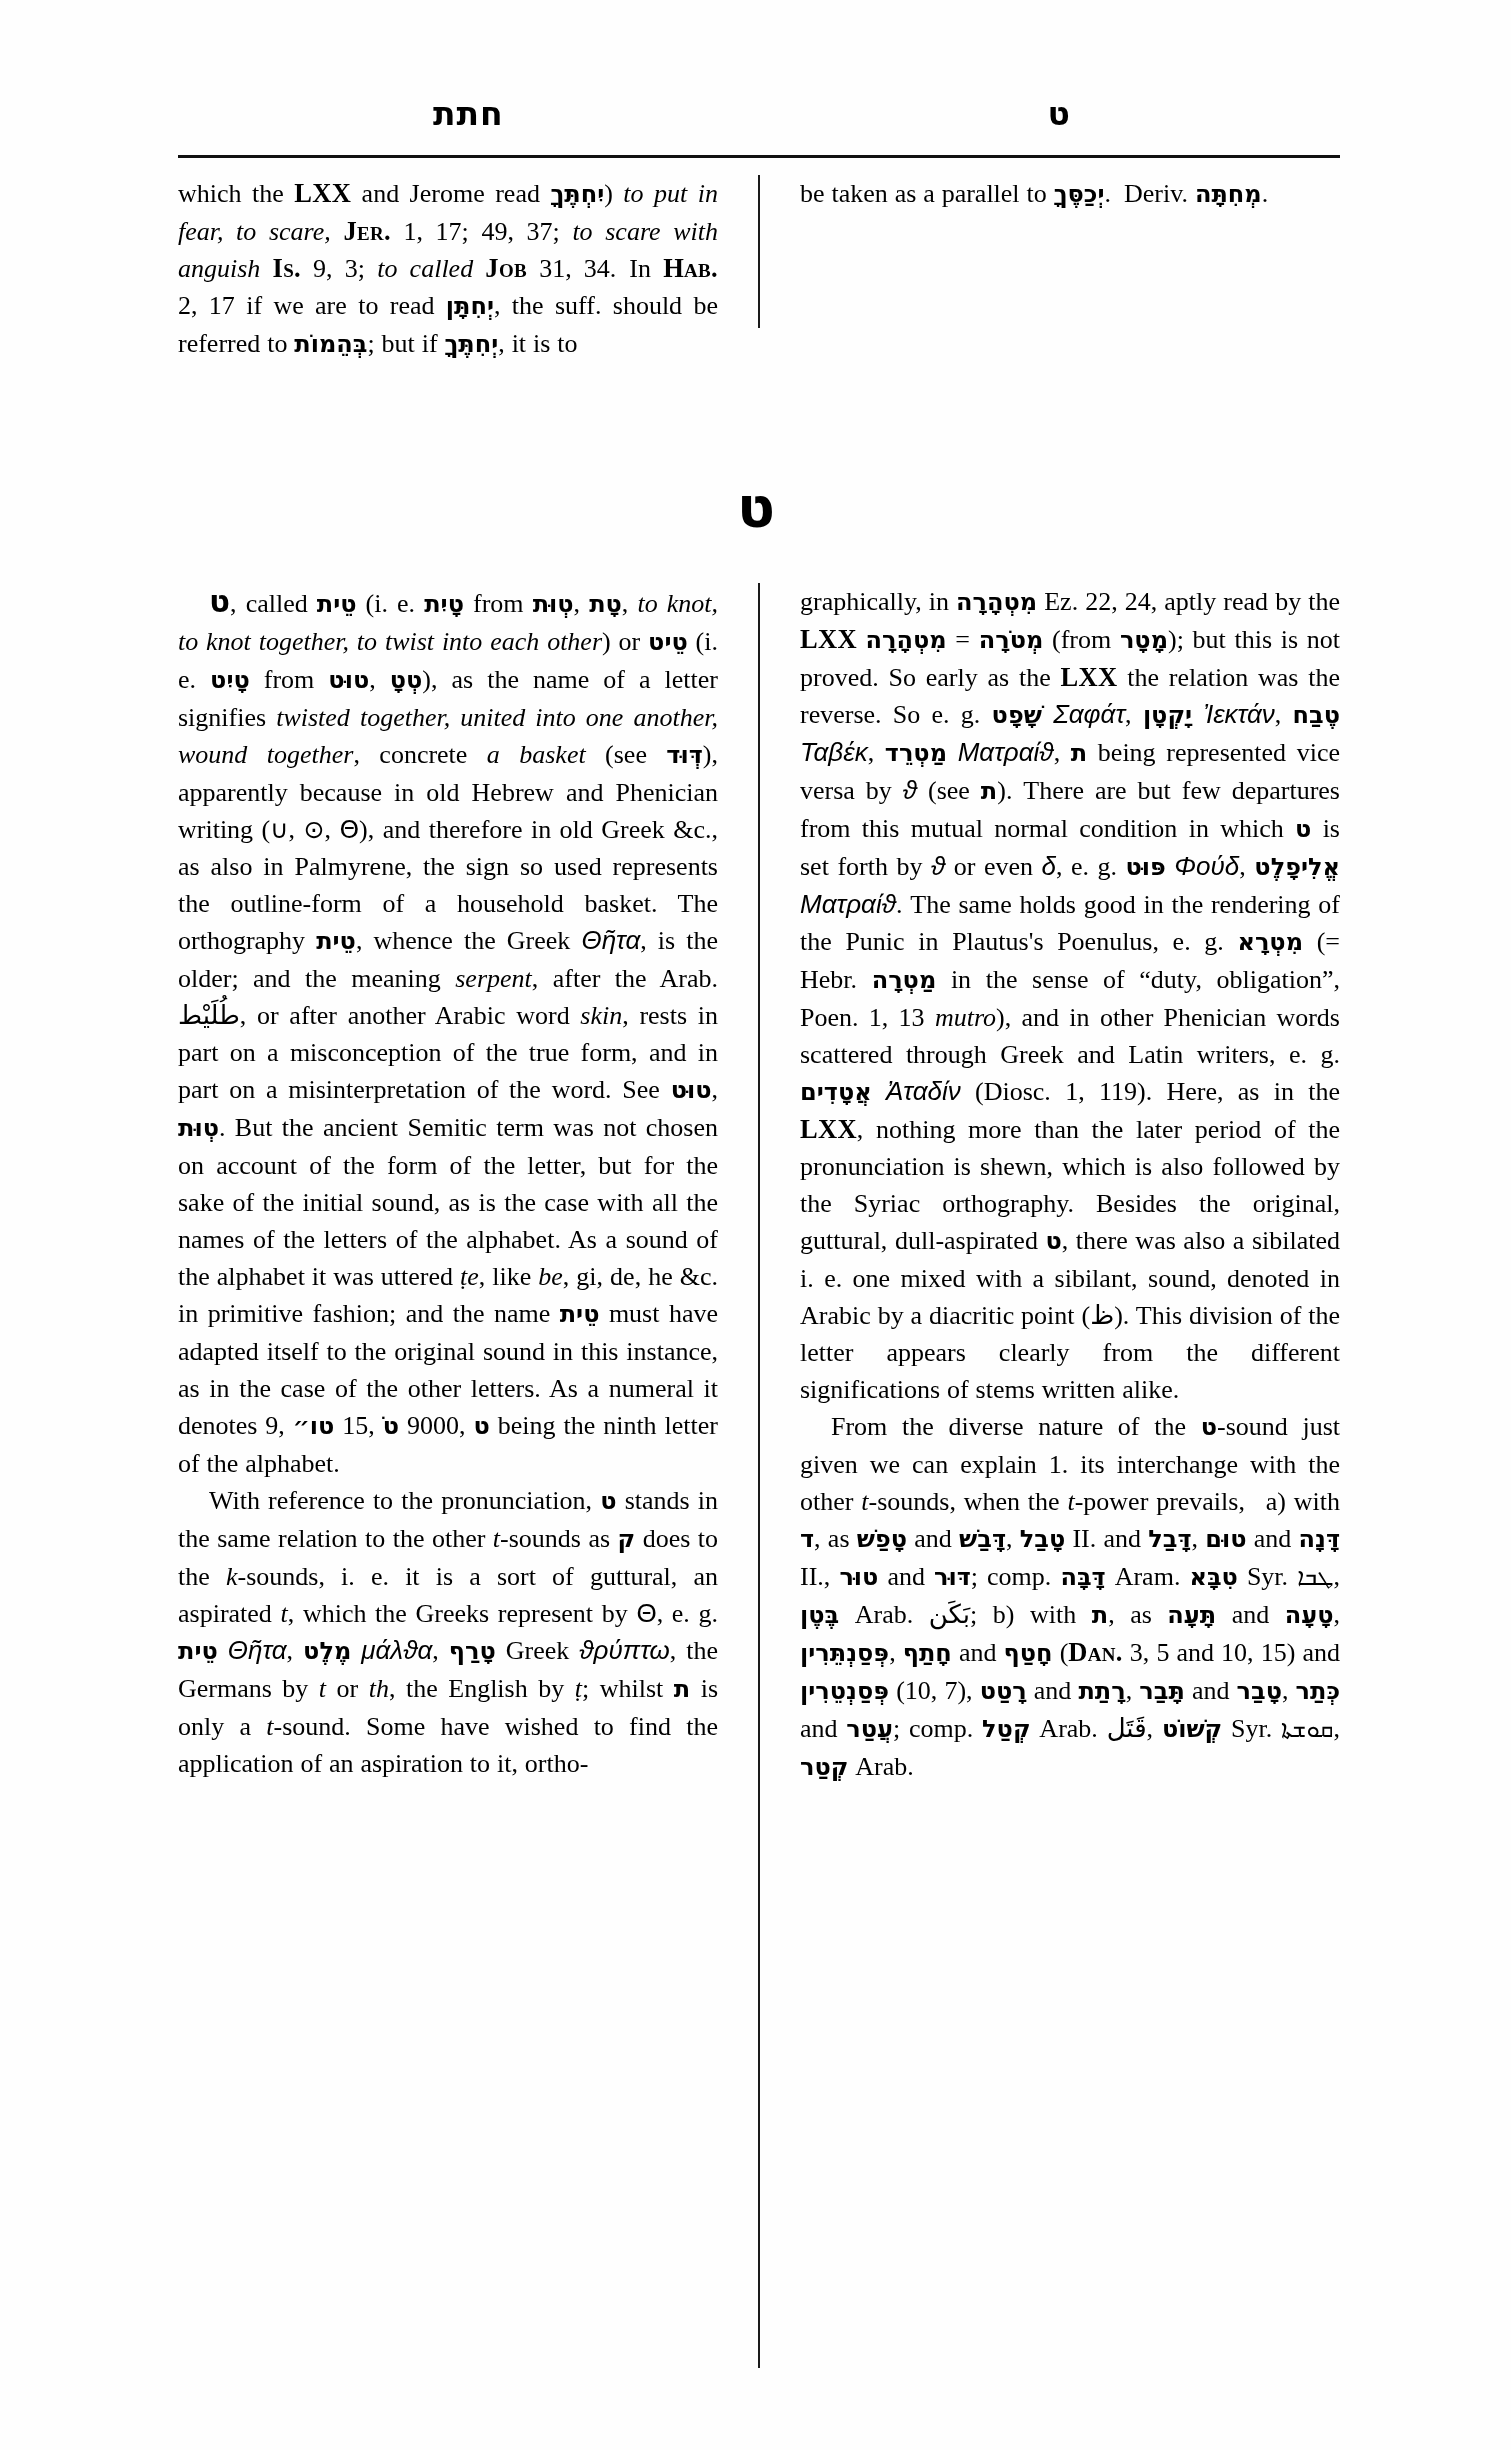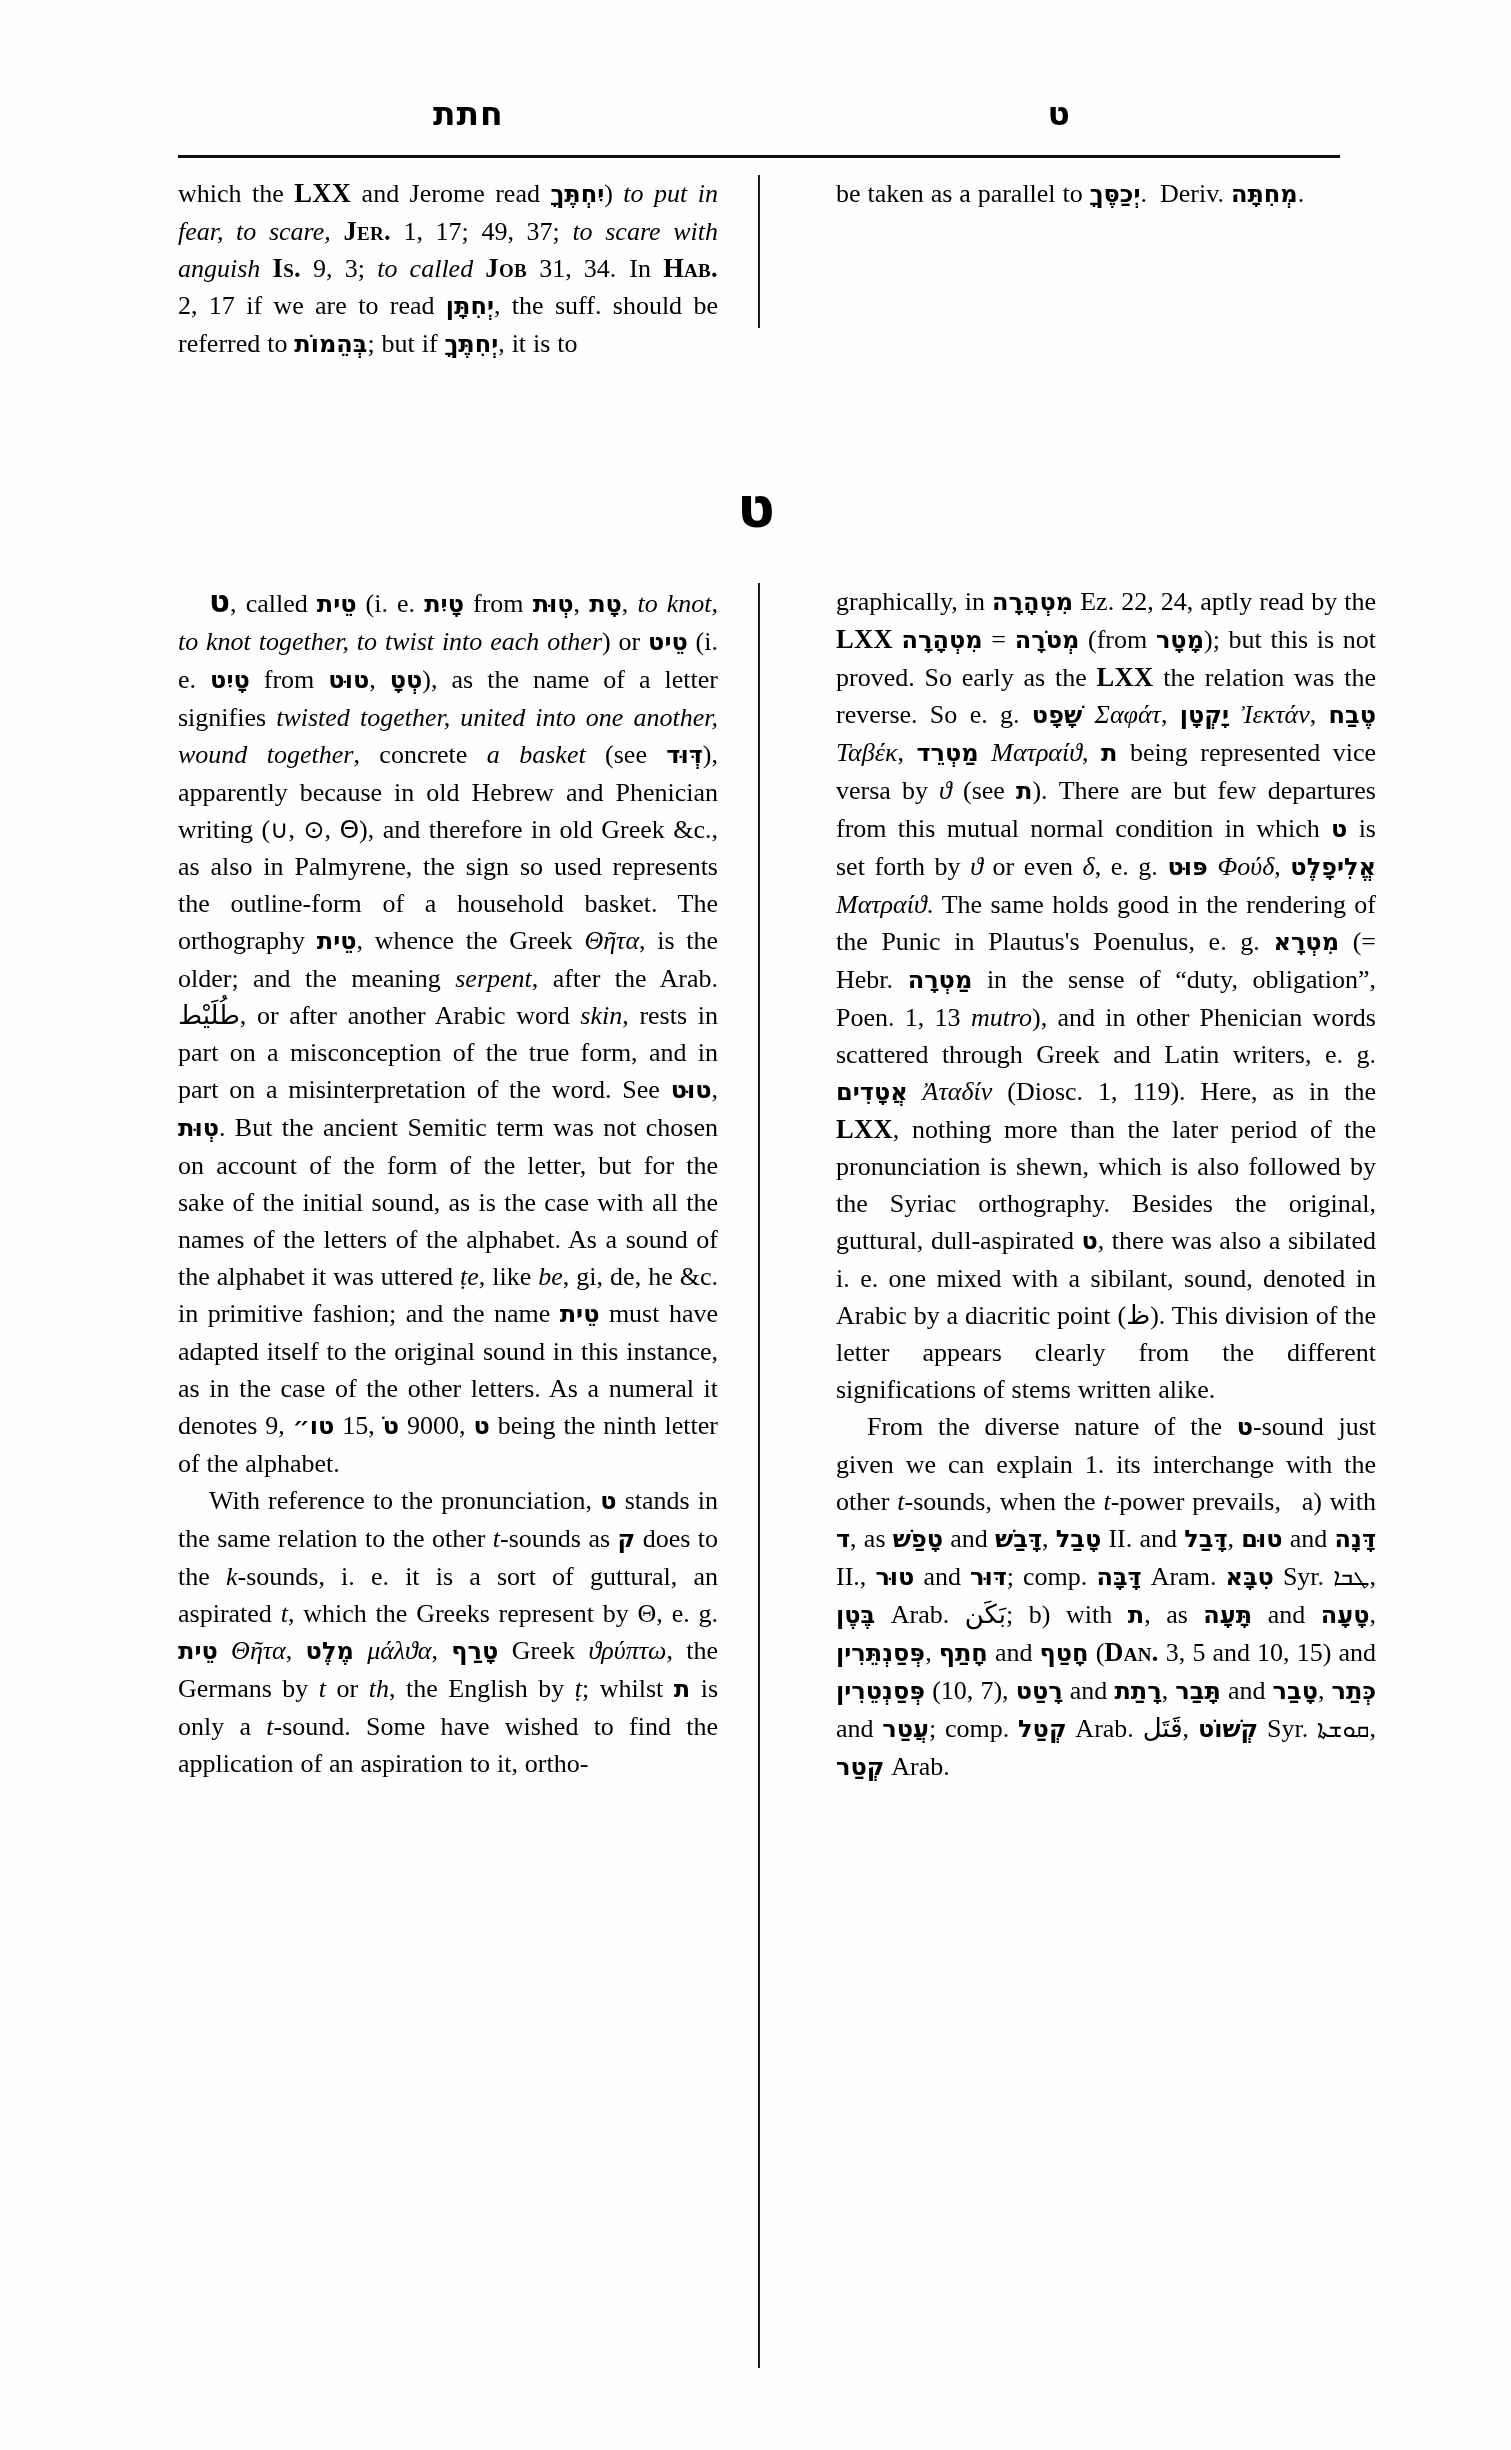--- a/index.html
+++ b/index.html
@@ -76,21 +76,21 @@
     position: absolute;
     left: 178px;
     width: 1162px;
   }
   .col {
     position: absolute;
     top: 0;
     width: 540px;
   }
   .col-left  { left: 0px; }
-  .col-right { left: 658px; }
+  .col-right { left: 622px; }
 
   .vdiv {
     position: absolute;
     width: 0;
     border-left: 2.7px solid #1a1a1a;
   }
 
   
   p.blk {
     margin: 0 0 0 0;
@@ -124,21 +124,21 @@
     direction: rtl;
     unicode-bidi: isolate;
   }
   .syr {
     font-family: "DejaVu Sans", sans-serif;
     font-size: 24px;
     direction: rtl;
     unicode-bidi: isolate;
   }
   .grk {
-    font-family: Liberation Serif, serif;
+    font-family: Liberation Sans, sans-serif;
     font-style: italic;
     font-size: 26px;
   }
   .grk.up { font-style: normal; }
   .phen {
     font-family: "DejaVu Sans", sans-serif;
     font-size: 25px;
   }
 
   

